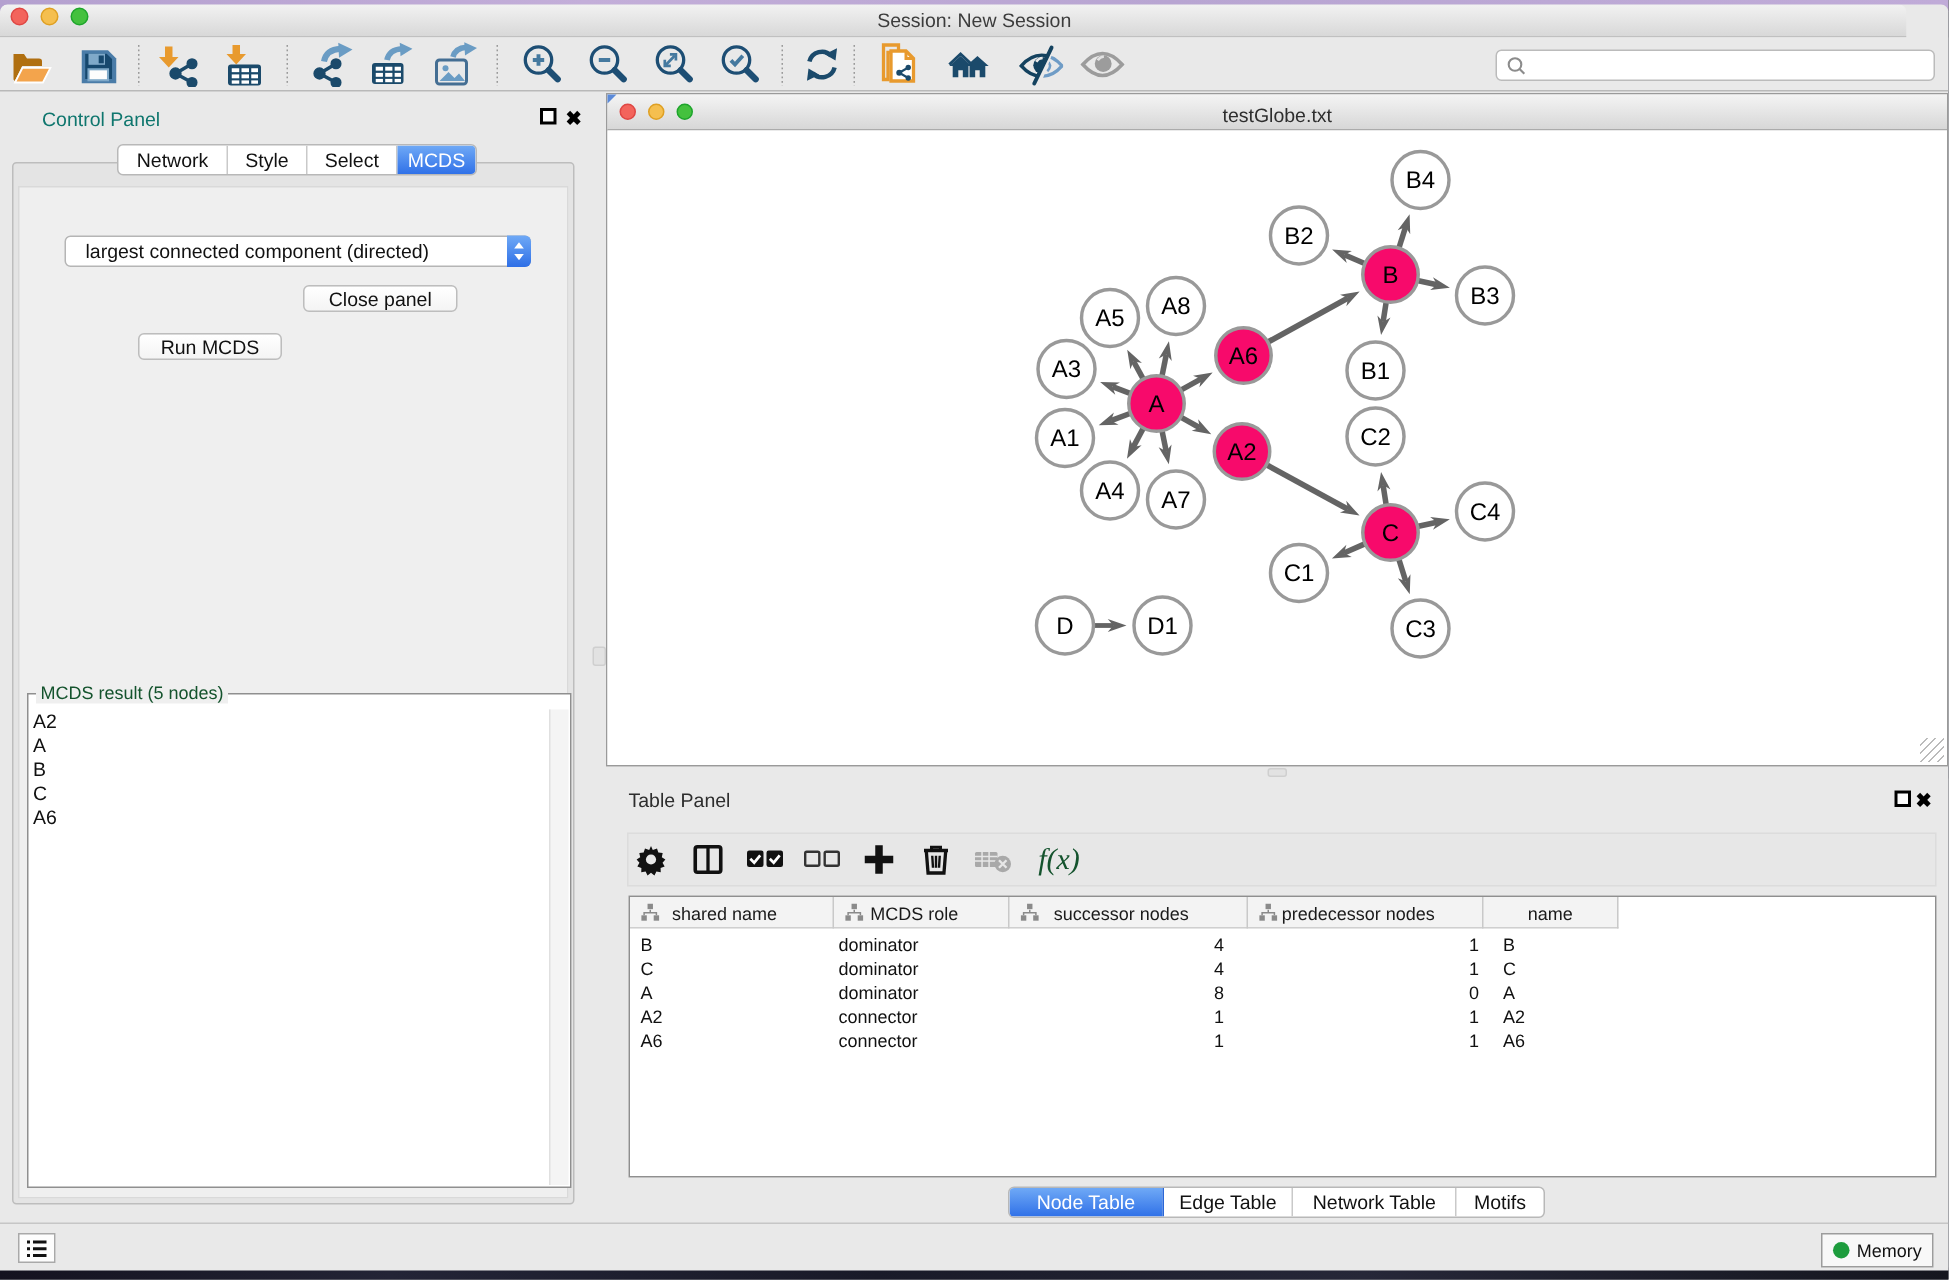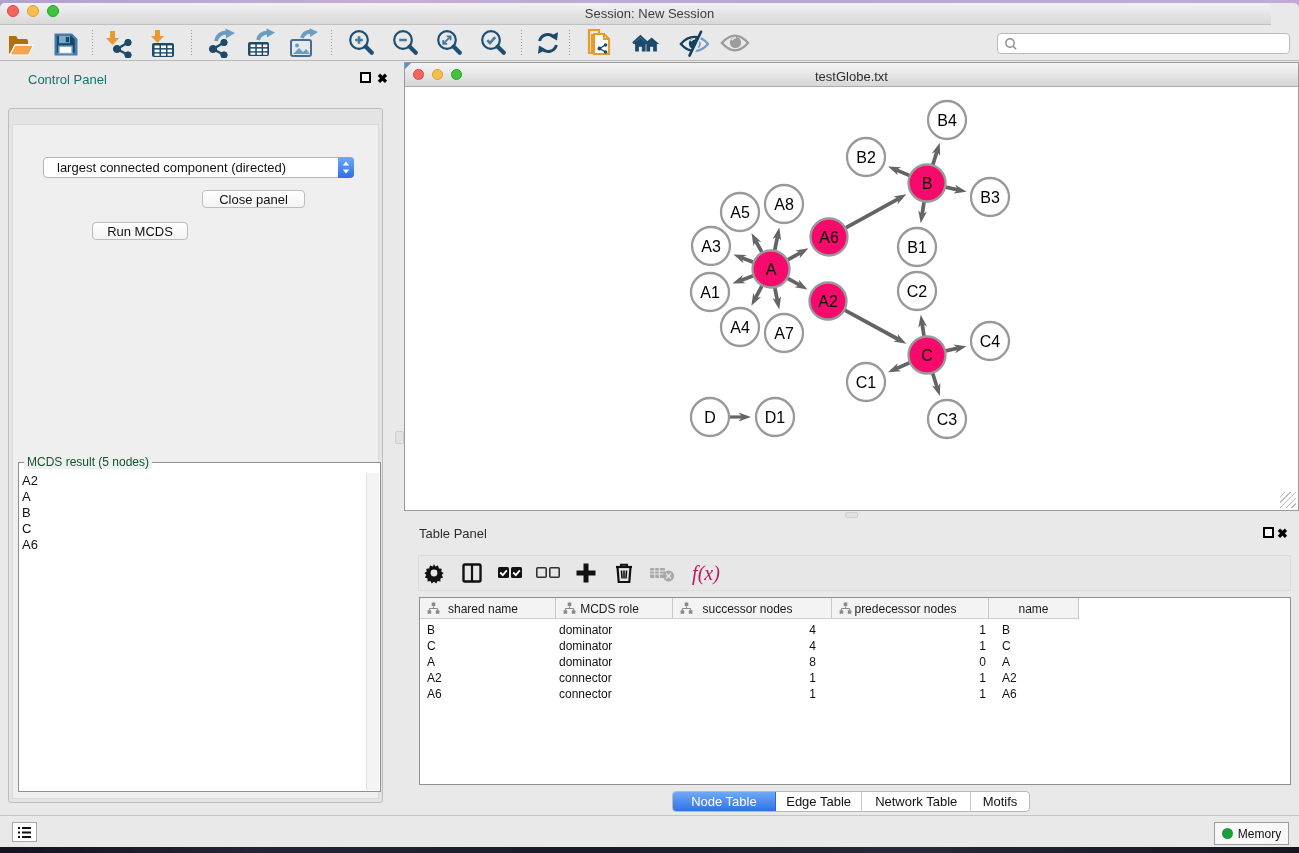--- a/index.html
+++ b/index.html
@@ -329,20 +329,26 @@
     </div>
   </div>
 
   <div id="control-panel" class="abs">
     <div id="cp-title" class="abs">Control Panel</div>
     <div class="abs" style="left:360px; top:8px;">
         <span class="float-icon"></span>
       </div>
     <div class="abs close-icon" style="left:377px; top:8px;">✖</div>
 
+    <div id="cp-tabs" class="abs seg">
+      <div class="s" style="width:73px">Network</div>
+      <div class="s" style="width:53px">Style</div>
+      <div class="s" style="width:60px">Select</div>
+      <div class="s sel" style="width:52px">MCDS</div>
+    </div>
 
     <div id="cp-outer" class="abs"></div>
     <div id="cp-inner" class="abs"></div>
 
 
     <div id="combo" class="abs">
       <div id="combo-text">largest connected component (directed)</div>
       <div id="combo-btn">
         <svg width="10" height="13" viewBox="0 0 10 13">
           <path d="M5 0.5 L8.2 4.6 H1.8 z" fill="#fff"></path>
@@ -560,21 +566,21 @@
             <rect x="1" y="8" width="15" height="10" rx="1"></rect>
           </g>
           <g stroke="#e7e7e7" stroke-width="1">
             <path d="M1 11 h15 M1 14 h15 M5.7 8 v10 M10.4 8 v10"></path>
           </g>
           <circle cx="19.5" cy="16" r="5.5" fill="#a9a9a9"></circle>
           <path d="M17 13.5 l5 5 M22 13.5 l-5 5" stroke="#e7e7e7" stroke-width="1.6"></path>
         </svg>
       </div>
       <div class="tpicon" style="width:40px">
-        <span style="font-family:'Liberation Serif',serif; font-style:italic; font-size:20px; color:#be185d;">f(x)</span>
+        <span style="font-family:'Liberation Serif',serif; font-style:italic; font-size:20px; color:#14532d;">f(x)</span>
       </div>
     </div>
 
     <div id="tbl" class="abs">
       <div id="tbl-header" class="abs" style="width: 659px;">
           <div class="th" style="left: 0px; width: 136px;">
             <span class="tree-ic"><svg width="13" height="13" viewBox="0 0 13 13">
                 <g fill="#8a8a8a">
                   <rect x="4.7" y="0.5" width="3.6" height="3.6"></rect>
                   <rect x="0.6" y="8.2" width="3.6" height="3.6"></rect>

